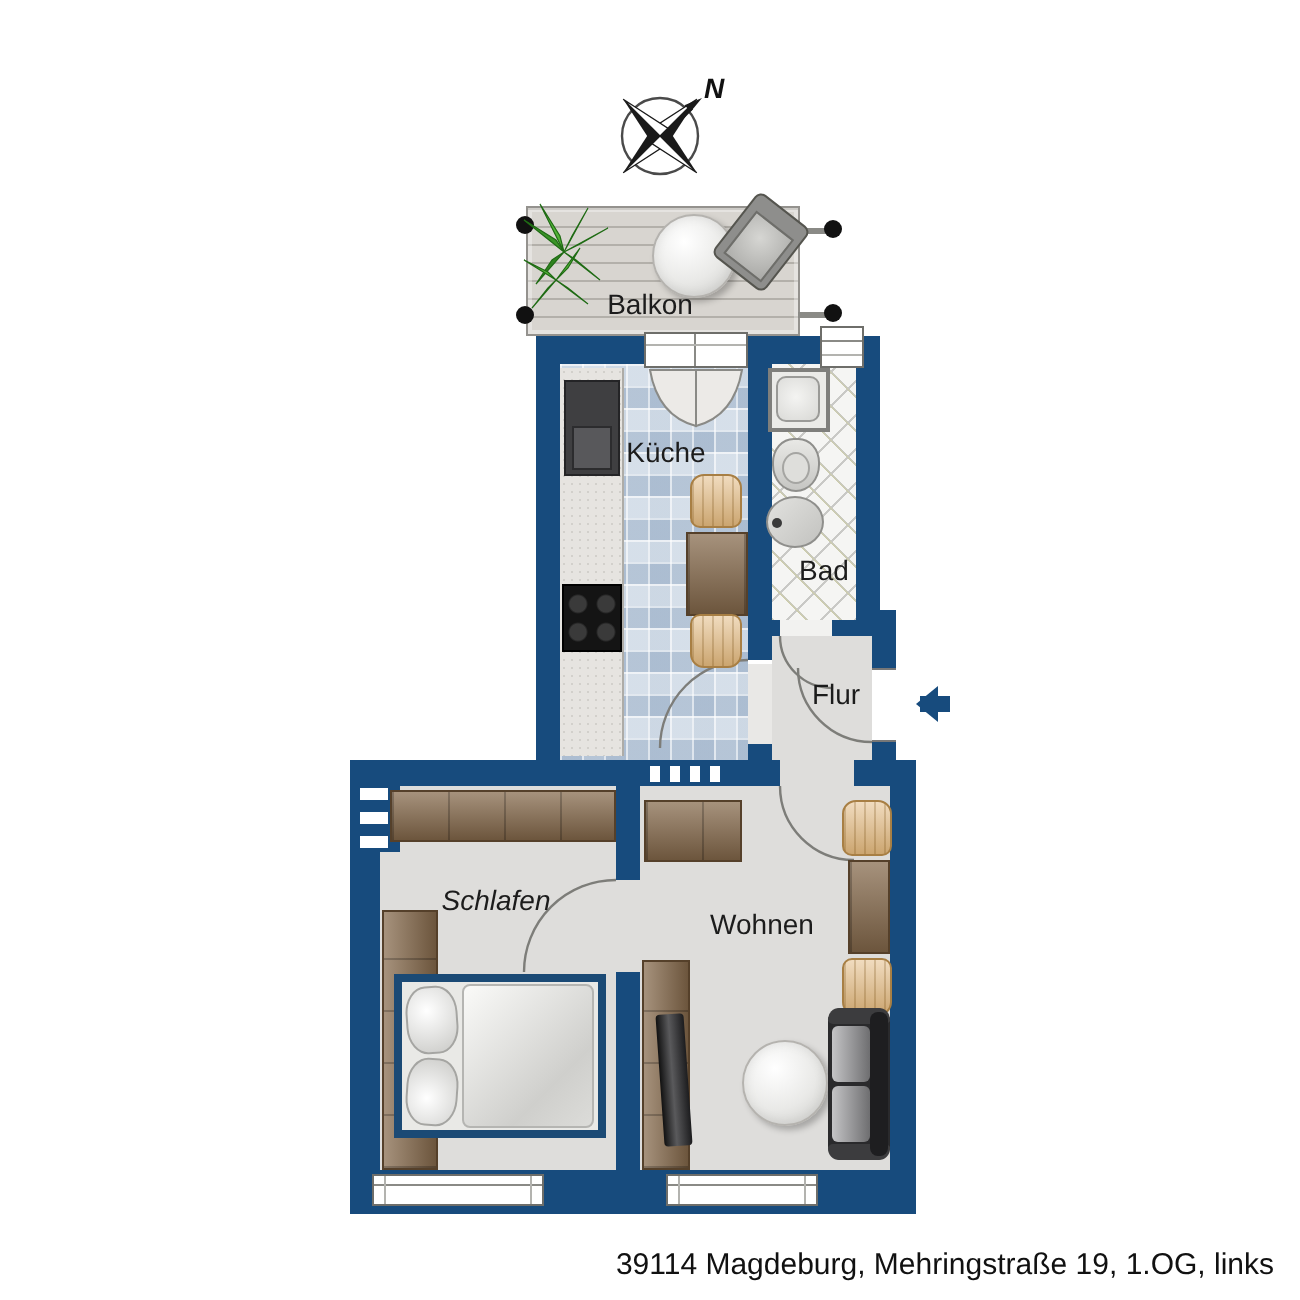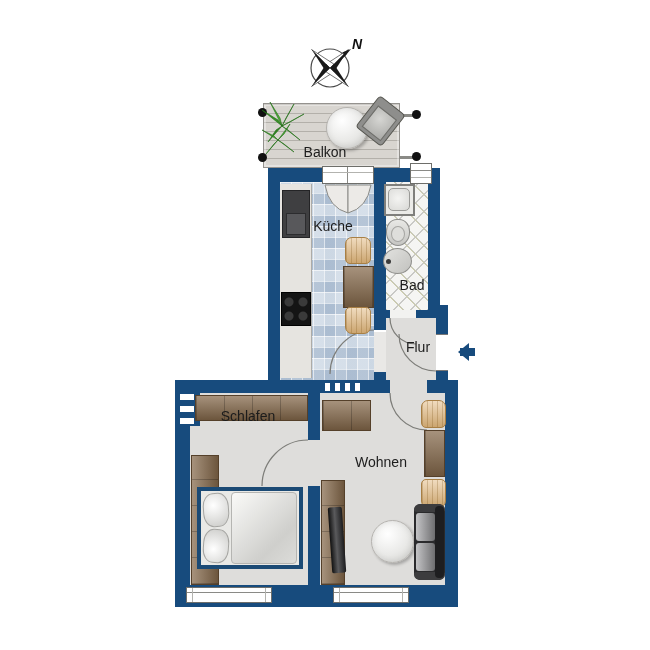--- a/index.html
+++ b/index.html
@@ -191,32 +191,33 @@
 
   <div class="label" style="left:418px;top:347px;">Flur</div>
 
   <div class="wood" style="left:195px;top:395px;width:113px;height:26px;"></div>
   <div class="wood wood-h" style="left:191px;top:455px;width:28px;height:130px;"></div>
   <div class="abs" style="left:197px;top:487px;width:106px;height:82px;z-index:5;background:#e9e9e6;border:4px solid #1b4a75;">
     <div class="abs" style="left:2px;top:2px;width:26px;height:34px;border:1px solid #a5a5a2;border-radius:40%;background:radial-gradient(circle at 40% 35%,#ffffff,#c9c9c6);transform:rotate(-4deg);"></div>
     <div class="abs" style="left:2px;top:38px;width:26px;height:34px;border:1px solid #a5a5a2;border-radius:40%;background:radial-gradient(circle at 40% 60%,#ffffff,#c9c9c6);transform:rotate(4deg);"></div>
     <div class="abs" style="left:30px;top:1px;width:66px;height:72px;border-radius:4px;border:1px solid #b5b5b2;background:linear-gradient(135deg,#fafaf8,#cfcfcc 70%,#dcdcd9);"></div>
   </div>
-  <div class="label" style="left:248px;top:416px;">Schlafen</div>
+  <div class="label" style="left:248px;top:450px;font-style:italic;">Schlafen</div>
 
   <div class="wood" style="left:322px;top:400px;width:49px;height:31px;"></div>
   <div class="wood wood-h" style="left:321px;top:480px;width:24px;height:105px;"></div>
   <div class="abs" style="left:330px;top:507px;width:14px;height:66px;z-index:5;border-radius:2px;background:linear-gradient(90deg,#111,#5a5a5c 45%,#1c1c1e);transform:rotate(-4deg);"></div>
   <div class="round-white" style="left:371px;top:520px;width:43px;height:43px;"></div>
   <div class="wood" style="left:424px;top:430px;width:21px;height:47px;"></div>
   <div class="chair" style="left:421px;top:400px;width:25px;height:28px;"></div>
   <div class="chair" style="left:421px;top:479px;width:25px;height:29px;border-radius:5px 5px 7px 7px;"></div>
   <div class="abs" style="left:414px;top:504px;width:31px;height:76px;z-index:5;background:#2a2a2c;border-radius:7px;">
     <div class="abs" style="left:0;top:0;width:31px;height:8px;background:#3c3c3e;border-radius:7px 7px 3px 3px;"></div>
     <div class="abs" style="left:0;top:68px;width:31px;height:8px;background:#3c3c3e;border-radius:3px 3px 7px 7px;"></div>
     <div class="abs" style="left:21px;top:2px;width:9px;height:72px;background:#1e1e20;border-radius:4px;"></div>
     <div class="abs" style="left:2px;top:9px;width:19px;height:28px;background:linear-gradient(90deg,#c4c4c6,#6e6e70);border-radius:3px;"></div>
     <div class="abs" style="left:2px;top:39px;width:19px;height:28px;background:linear-gradient(90deg,#c4c4c6,#6e6e70);border-radius:3px;"></div>
   </div>
   <div class="label" style="left:381px;top:462px;">Wohnen</div>
 
+  <div class="footer">39114 Magdeburg, Mehringstraße 19, 1.OG, links</div>
 
 </div>
 
 </body></html>

